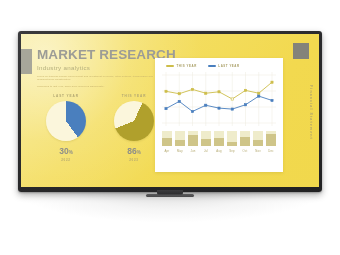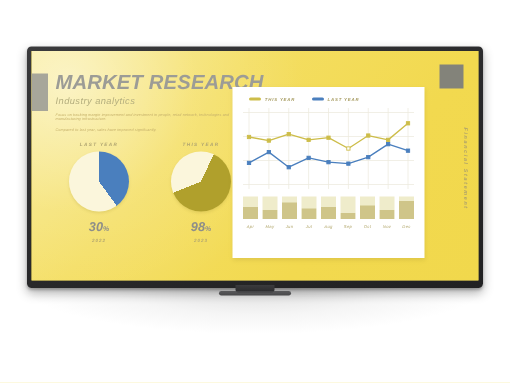--- a/index.html
+++ b/index.html
@@ -34,21 +34,20 @@
     position: absolute;
     left: 18px;
     top: 31px;
     width: 304px;
     height: 161px;
     background: linear-gradient(160deg, #3a3a3c 0%, #2b2b2d 40%, #212122 100%);
     border-radius: 3px;
     box-shadow: 0 3px 7px rgba(0,0,0,0.30), 0 1px 2px rgba(0,0,0,0.25);
     box-sizing: border-box;
     padding: 3px 3px 5px 3px;
-    font-style: italic;
   }
 
   .monitor-screen {
     position: relative;
     width: 100%;
     height: 100%;
     background: #f3dd57;
     overflow: hidden;
   }
 
@@ -332,21 +331,21 @@
             <div class="pie-value">
               <span>30</span><span class="pct">%</span>
             </div>
             <div class="pie-year">2022</div>
           </div>
 
           <div class="pie-block">
             <div class="pie-cap">THIS YEAR</div>
             <div class="pie pie-olive" style="background: conic-gradient(from 25deg, rgb(176, 160, 44) 0deg, rgb(176, 160, 44) 223.2deg, rgb(251, 246, 220) 223.2deg, rgb(251, 246, 220) 360deg);"></div>
             <div class="pie-value">
-              <span>98</span><span class="pct">%</span>
+              <span>86</span><span class="pct">%</span>
             </div>
             <div class="pie-year">2023</div>
           </div>
 
         </div>
 
         <div class="chart-card">
 
           <div class="chart-legend">
             <div class="legend-item">

